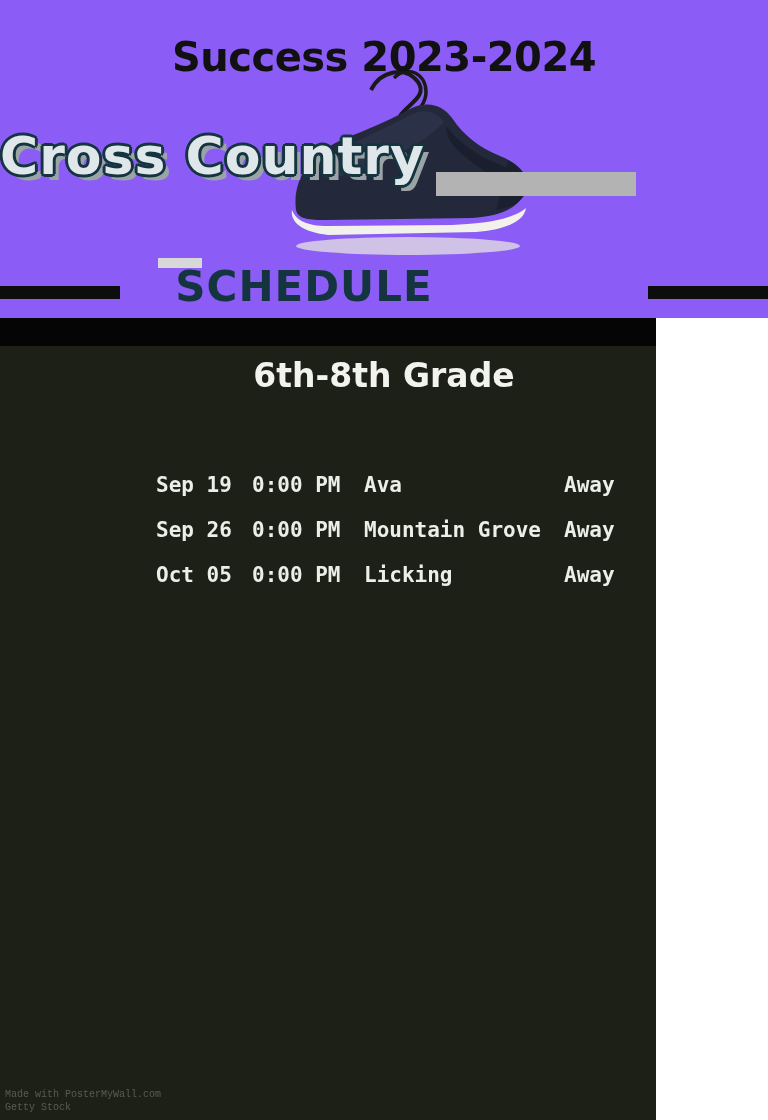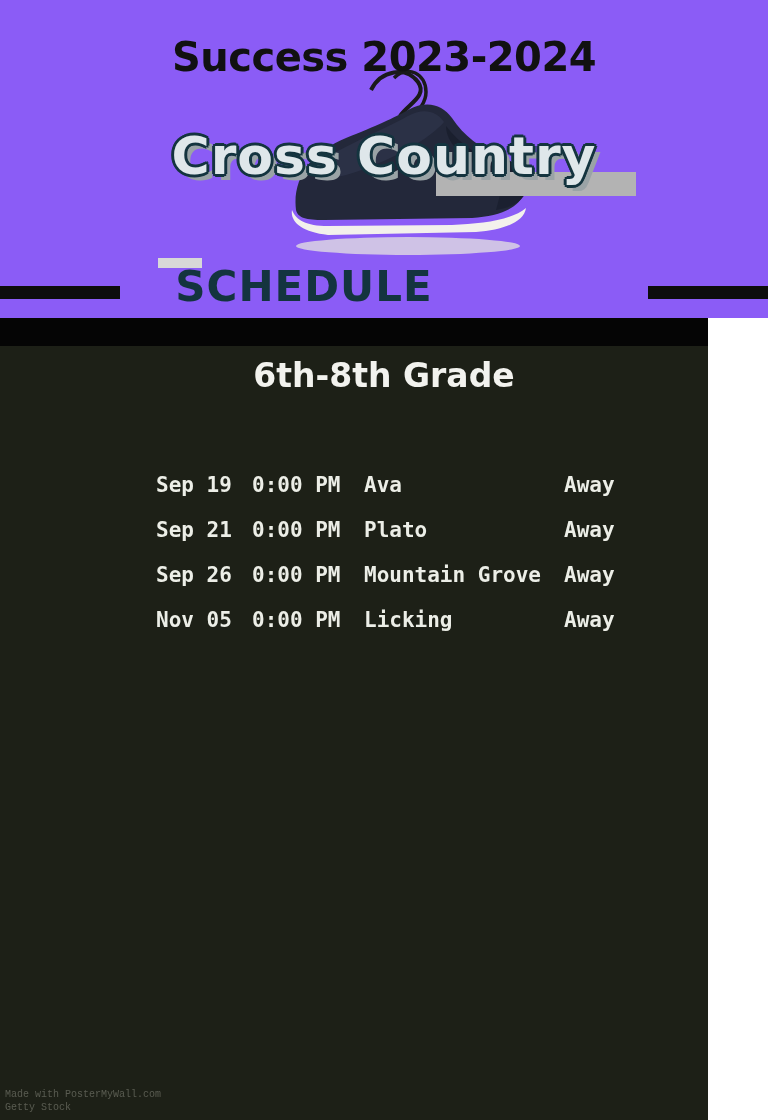--- a/index.html
+++ b/index.html
@@ -55,21 +55,21 @@
     height: 200px;
     z-index: 2;
   }
   .shoe-svg { display:block; }
 
   .title-sport {
     position: absolute;
     top: 126px;
     left: 0;
     width: 768px;
-    text-align: center;
+    text-align: left;
     z-index: 6;
   }
   .title-sport .txt {
     display: inline-block;
     font-family: "DejaVu Sans", sans-serif;
     font-weight: bold;
     font-size: 52px;
     letter-spacing: 1px;
     color: #dfe7ea;
     -webkit-text-stroke: 3px #14343f;
@@ -127,21 +127,21 @@
     right: 0;
     width: 120px;
     height: 13px;
     background: #0d0d0d;
     z-index: 6;
   }
 
   
   .body-dark {
     position: relative;
-    width: 708px;
+    width: 656px;
     height: 802px;
     background: #1d2017;
     overflow: hidden;
   }
   .black-band {
     position: absolute;
     top: 0;
     left: 0;
     width: 768px;
     height: 28px;
@@ -251,33 +251,27 @@
 
     <table class="schedule-table">
       <tbody>
         <tr>
           <td class="col-date">Sep 19</td>
           <td class="col-time">0:00 PM</td>
           <td class="col-opp">Ava</td>
           <td class="col-loc">Away</td>
         </tr>
         <tr>
-          <td class="col-date">Sep 21</td>
-          <td class="col-time">0:00 PM</td>
-          <td class="col-opp">Plato</td>
-          <td class="col-loc">Away</td>
-        </tr>
-        <tr>
           <td class="col-date">Sep 26</td>
           <td class="col-time">0:00 PM</td>
           <td class="col-opp">Mountain Grove</td>
           <td class="col-loc">Away</td>
         </tr>
         <tr>
-          <td class="col-date">Nov 05</td>
+          <td class="col-date">Oct 05</td>
           <td class="col-time">0:00 PM</td>
           <td class="col-opp">Licking</td>
           <td class="col-loc">Away</td>
         </tr>
       </tbody>
     </table>
 
     <div class="watermark">
       <div>Made with PosterMyWall.com</div>
       <div>Getty Stock</div>

